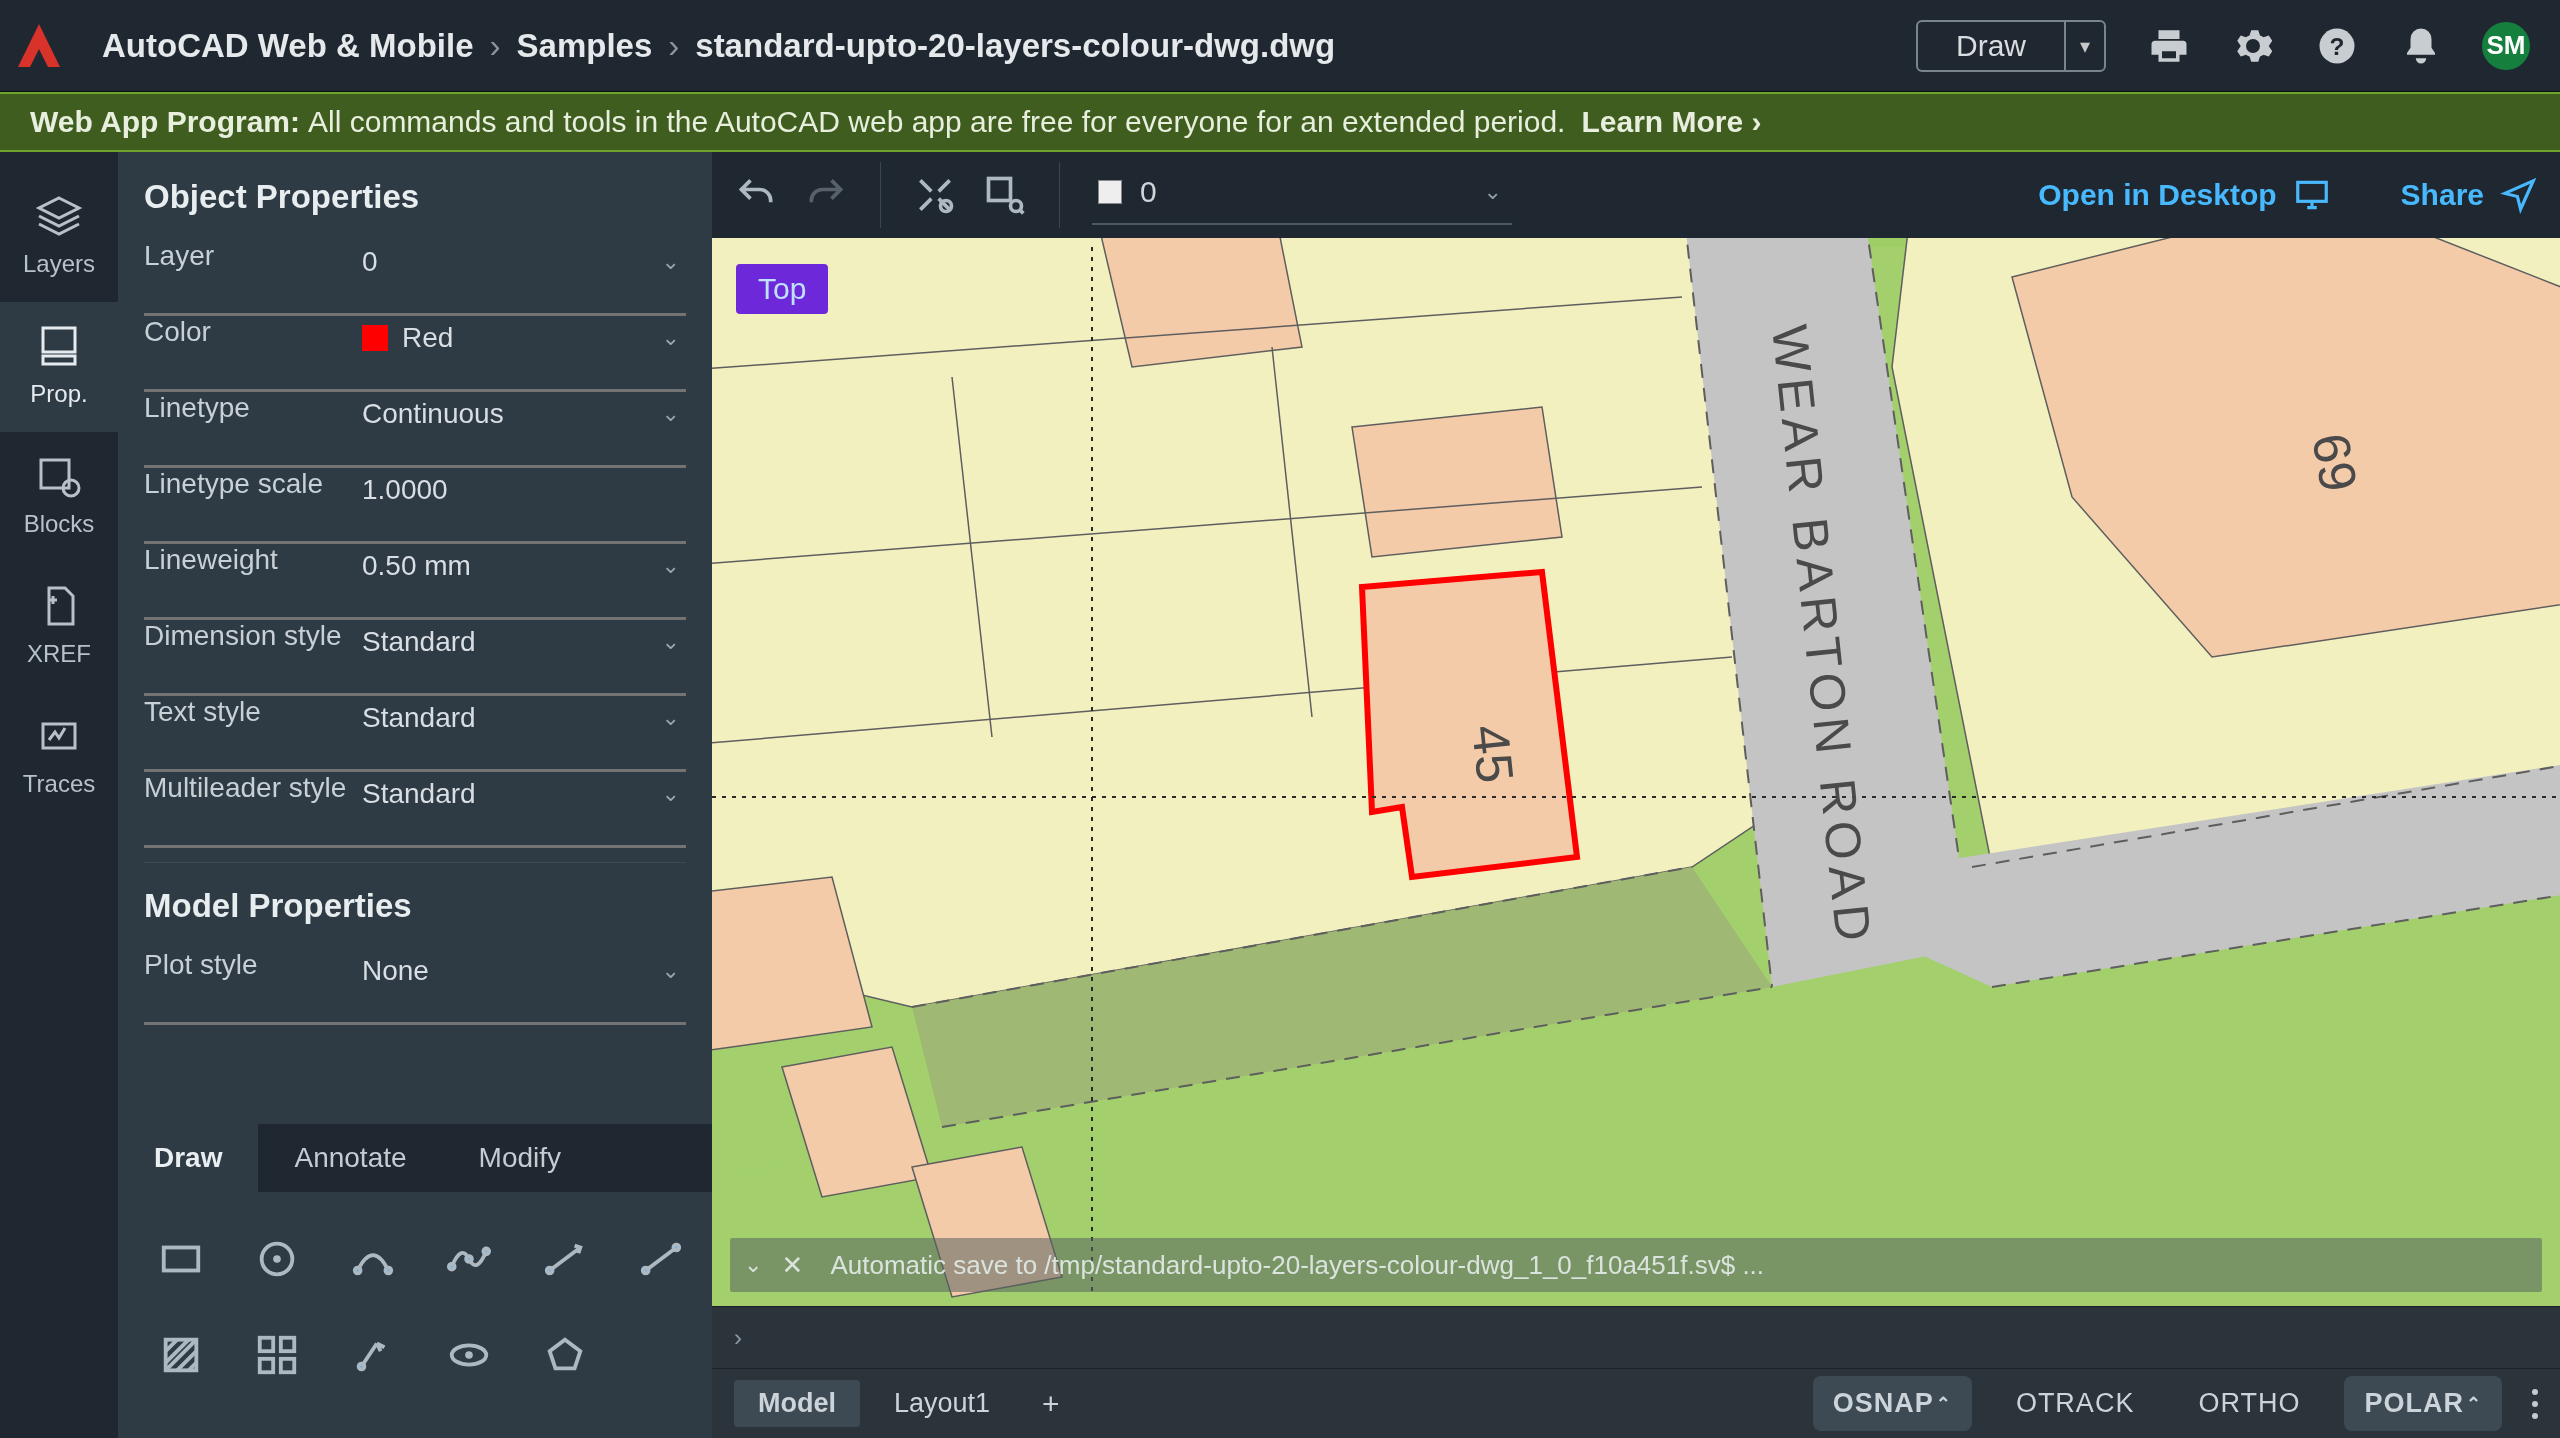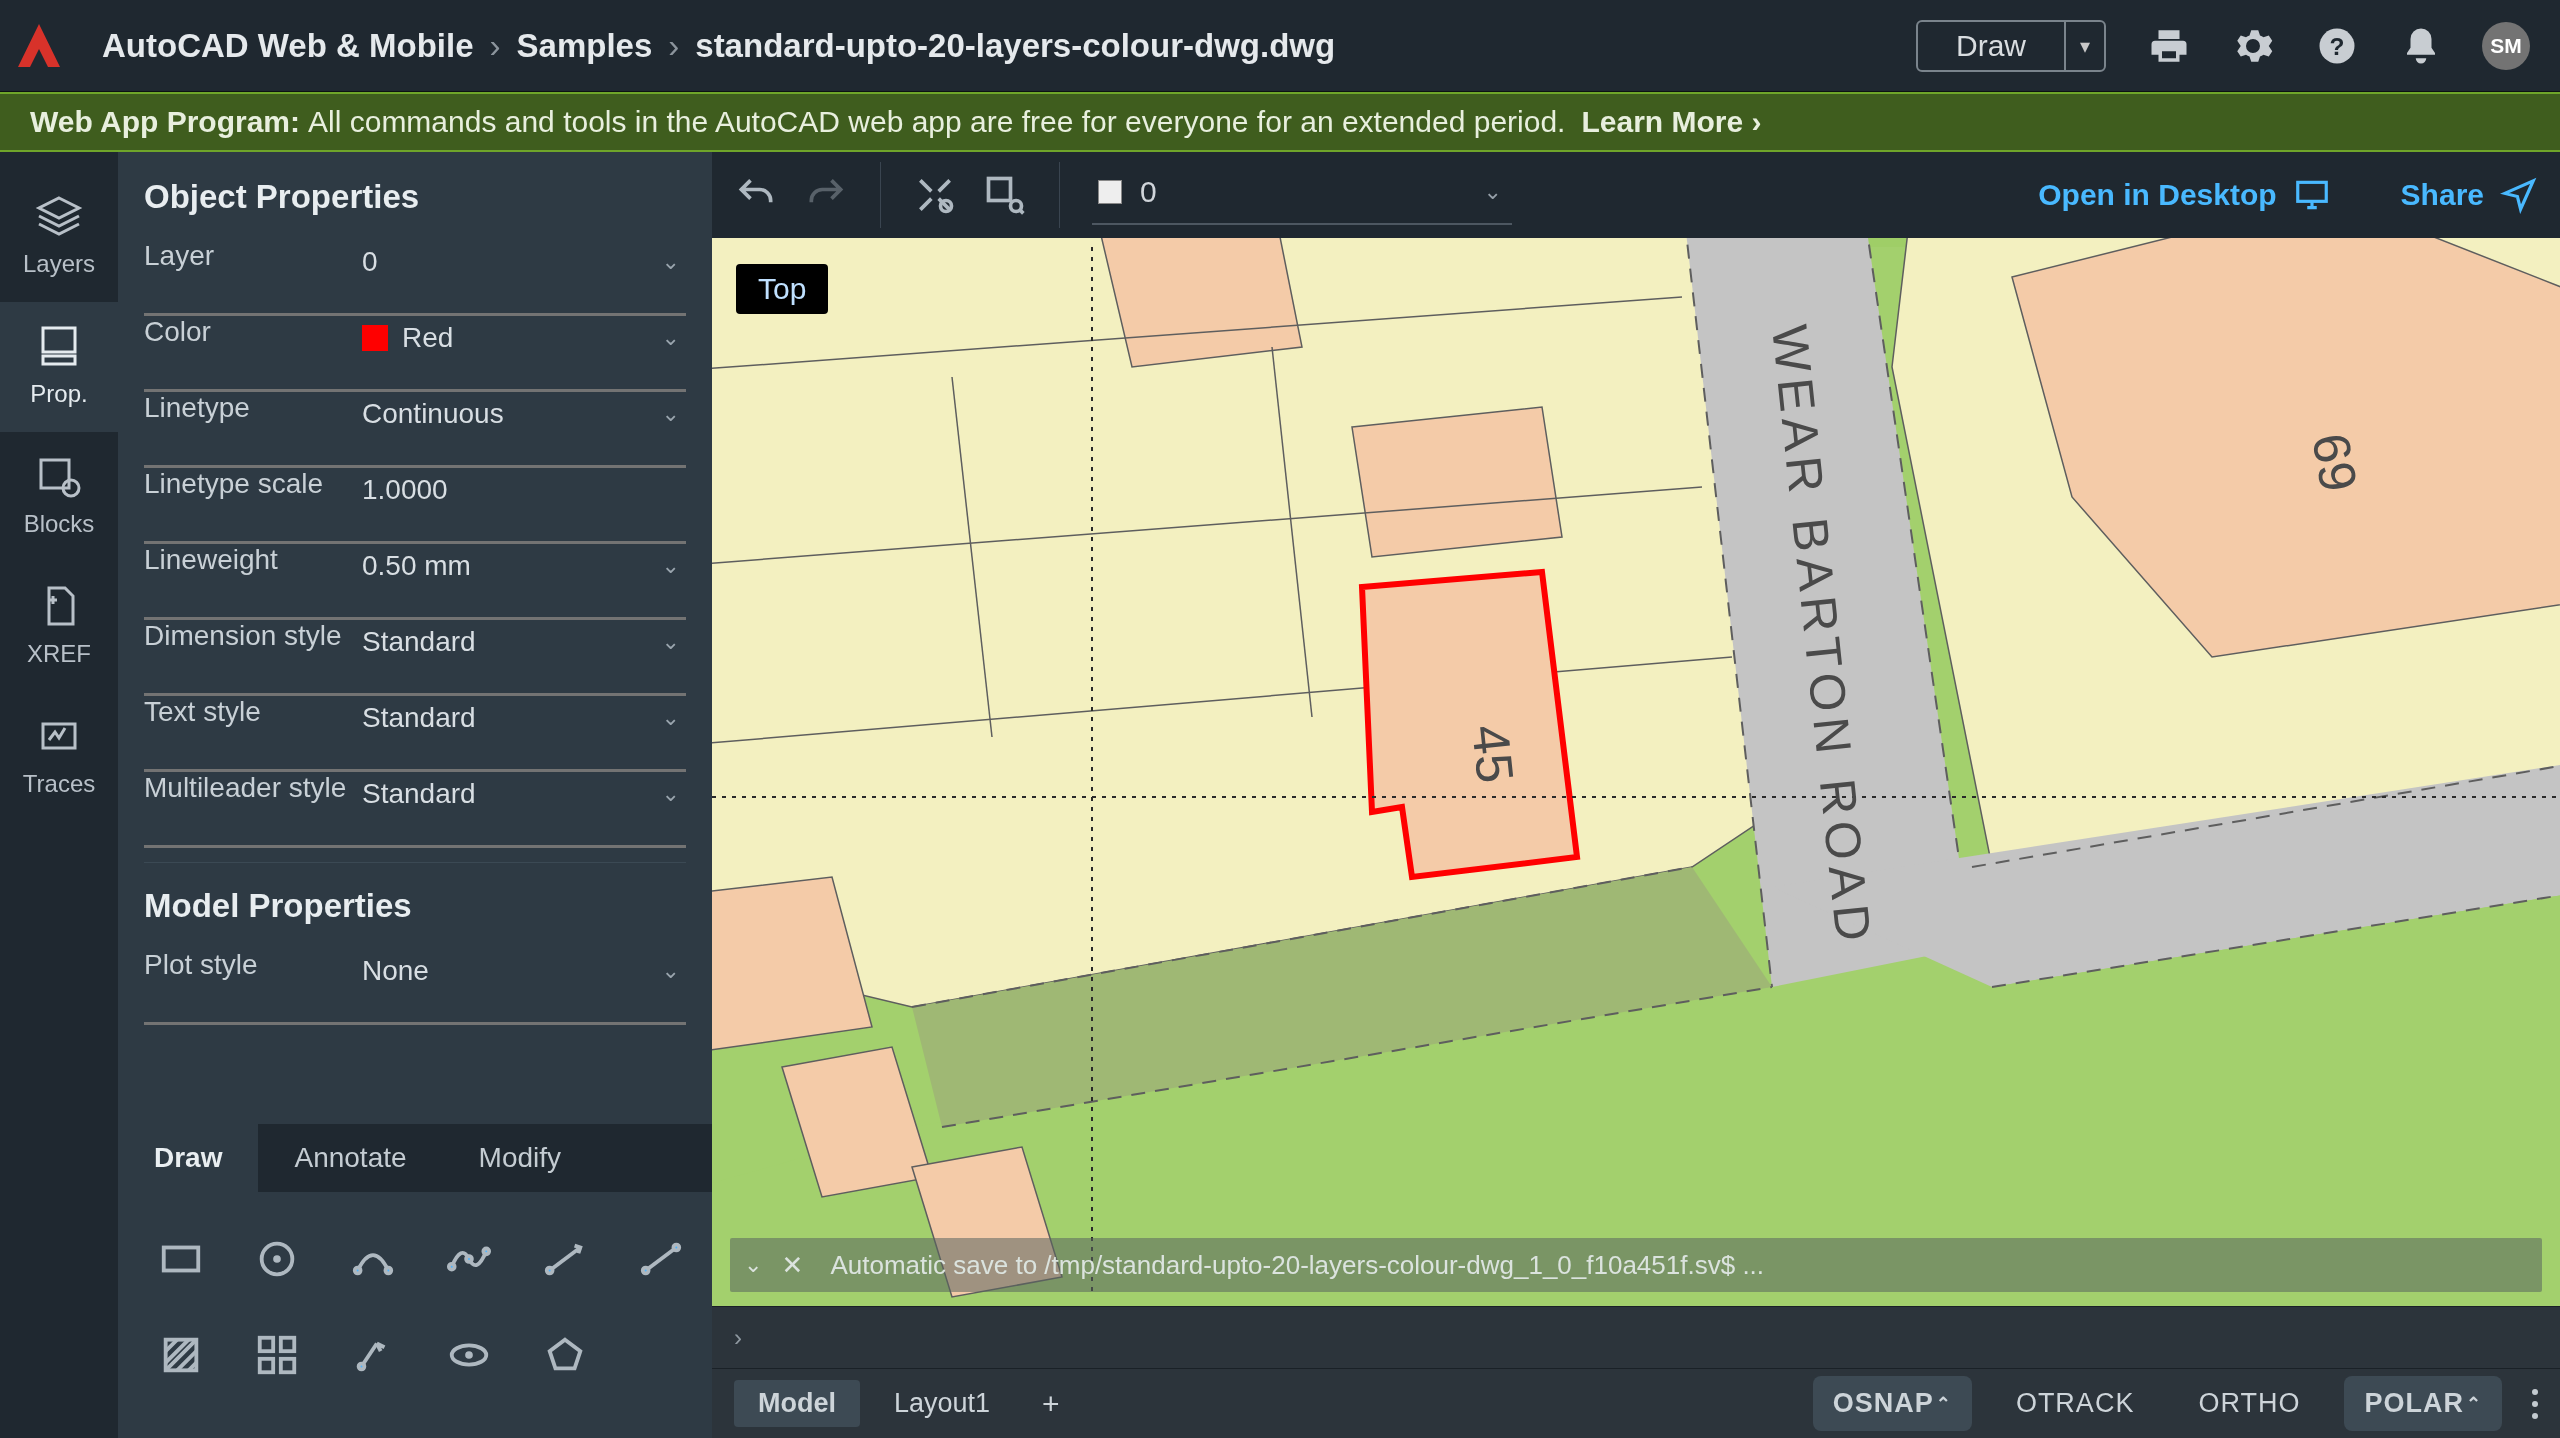--- a/index.html
+++ b/index.html
@@ -8,21 +8,21 @@
 
 .topbar { height: 92px; background: #1f2830; display: flex; align-items: center; padding: 0 30px 0 14px; border-bottom: 1px solid #0d1114; }
 .logo { width: 50px; height: 50px; margin-right: 38px; }
 .crumbs { display: flex; align-items: flex-start; gap: 16px; font-size: 33px; font-weight: 600; color: #e5e9ec; }
 .crumbs .sep { color: #8b949c; font-weight: 400; }
 .topbar .spacer { flex: 1; }
 .save-btn { display: flex; align-items: center; border: 2px solid #7a848c; border-radius: 6px; height: 52px; overflow: hidden; }
 .save-main { padding: 0 38px; font-size: 30px; color: #d9dde0; border-right: 2px solid #7a848c; height:100%; display:flex; align-items:center; }
 .save-drop { width: 38px; height: 100%; display:flex; align-items:center; justify-content:center; font-size:20px; color:#c8c8c8;}
 .top-icon { width: 42px; height: 42px; margin-left: 42px; color: #c8cdd2; display:flex; align-items:center; justify-content:center; }
-.avatar { width: 48px; height: 48px; border-radius: 50%; background: #737373; color:#fff; font-size:21px; font-weight:600; display:flex; align-items:center; justify-content:center; margin-left: 40px;}
+.avatar { width: 48px; height: 48px; border-radius: 50%; background: #15803d; color:#fff; font-size:26px; font-weight:600; display:flex; align-items:center; justify-content:center; margin-left: 40px;}
 
 
 .banner { height: 60px; background: #3f5d1e; border-top: 2px solid #6fa52a; border-bottom: 2px solid #6fa52a; display:flex; align-items:center; padding: 0 30px; font-size: 30px; color: #e8efde; }
 .banner b { font-weight: 700; margin-right: 8px; }
 .banner .learn { margin-left: 16px; font-weight: 700; }
 
 
 .main-row { display:flex; height: calc(100% - 92px - 60px); }
 .sidebar-nav { width: 118px; background: #1f2830; display:flex; flex-direction:column; align-items:center; padding-top: 20px; }
 .nav-item { width: 100%; display:flex; flex-direction:column; align-items:center; gap:10px; padding: 20px 0 24px; color:#b8c0c8; font-size:24px; cursor:pointer; }
@@ -54,21 +54,21 @@
 .ct-btn { width:44px; height:44px; color:#aeb8c0; display:flex; align-items:center; justify-content:center; }
 .ct-sep { width:1px; height: 66px; background:#3a4550; margin: 0 6px; }
 .layer-chip { display:flex; align-items:center; gap: 18px; height: 60px; border-bottom: 2px solid #4d5761; padding: 0 10px 4px 6px; width: 420px; font-size: 30px; }
 .layer-chip .sq { width: 24px; height: 24px; background:#eee; border:1px solid #888; }
 .layer-chip .chev { margin-left:auto; color:#96a0a9; font-size:22px;}
 .canvas-tools .spacer { flex:1; }
 .open-desktop { color:#49b9ff; font-size: 30px; font-weight:600; display:flex; align-items:center; gap:16px; margin-right: 44px;}
 .share { color:#49b9ff; font-size: 30px; font-weight:600; display:flex; align-items:center; gap:16px;}
 
 .canvas-wrap { flex:1; position:relative; background:#9fce67; overflow:hidden; }
-.viewlabel { position:absolute; top: 26px; left: 24px; background:#000000; color:#bfe0ff; padding: 8px 22px; font-size: 30px; border-radius:4px; z-index:20; }
+.viewlabel { position:absolute; top: 26px; left: 24px; background:#6d28d9; color:#bfe0ff; padding: 8px 22px; font-size: 30px; border-radius:4px; z-index:20; }
 svg.map { width:100%; height:100%; display:block; }
 .savemsg { position:absolute; left:18px; right:18px; bottom:14px; height:54px; background:rgba(90,100,95,0.55); color:#dbe3de; display:flex; align-items:center; gap: 14px; padding: 0 14px; font-size:26px; border-radius:2px; }
 .savemsg .chev { font-size:22px; }
 .savemsg .x { width:32px; height:32px; display:flex; align-items:center; justify-content:center; font-size:26px; margin-right:8px;}
 
 
 .cmdbar { height: 62px; background:#2c343b; display:flex; align-items:center; padding: 0 22px; gap: 14px; border-top: 1px solid #1a2127; }
 .cmdbar .caret { color:#8e98a0; font-size:24px; }
 .cmdbar input { flex:1; background:transparent; border:none; outline:none; font-size:28px; color:#8e98a0; }
 

